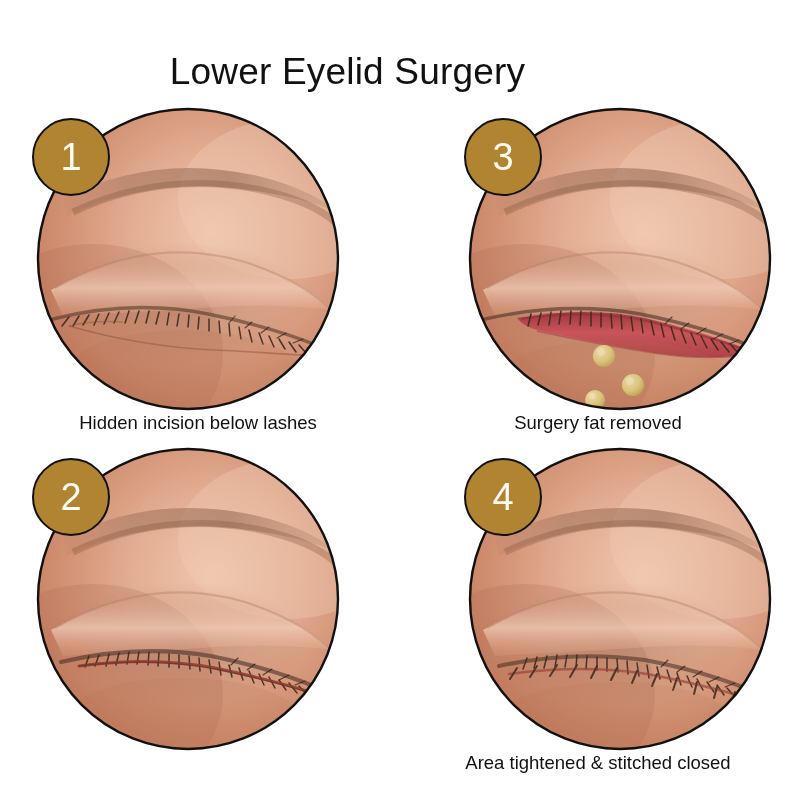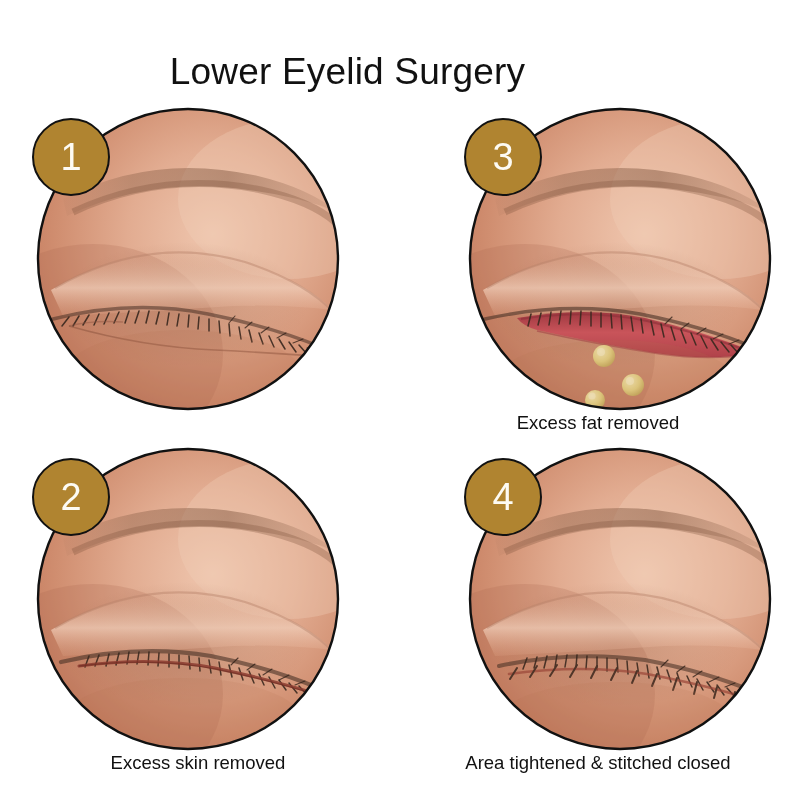--- a/index.html
+++ b/index.html
@@ -185,20 +185,21 @@
 
           <path d="M36,222 Q110,243 182,246 Q240,249 282,252" fill="none" stroke="#8E5540" stroke-opacity="0.55" stroke-width="1.6"></path>
           <path d="M36,222 Q60,216 90,218" fill="none" stroke="#8E5540" stroke-opacity="0.45" stroke-width="1.4"></path>
 
           <ellipse cx="150" cy="272" rx="120" ry="46" fill="#B3714F" opacity="0.16"></ellipse>
         </g>
         <circle cx="155" cy="155" r="150" fill="none" stroke="#111111" stroke-width="2.4"></circle>
       </svg>
     </div>
     <div class="badge">1</div>
+    <div class="caption">Hidden incision below lashes</div>
   </div>
 
   <div class="panel panel-3">
     <div class="fig-wrap">
       <svg class="fig-svg" viewBox="0 0 310 310">
         <defs>
           <clipPath id="clip3">
               <circle cx="155" cy="155" r="150"></circle>
             </clipPath>
           <radialGradient id="skin3" cx="58%" cy="42%" r="72%">
@@ -292,21 +293,21 @@
             <circle cx="130" cy="296" r="10" fill="url(#fat3)"></circle>
             <circle cx="127" cy="292" r="3.6" fill="#F7F0CC" opacity="0.6"></circle>
           </g>
 
           <ellipse cx="150" cy="278" rx="120" ry="42" fill="#B3714F" opacity="0.13"></ellipse>
         </g>
         <circle cx="155" cy="155" r="150" fill="none" stroke="#111111" stroke-width="2.4"></circle>
       </svg>
     </div>
     <div class="badge">3</div>
-    <div class="caption">Excess fat removed</div>
+    <div class="caption">Surgery fat removed</div>
   </div>
 
   <div class="panel panel-2">
     <div class="fig-wrap">
       <svg class="fig-svg" viewBox="0 0 310 310">
         <defs>
           <clipPath id="clip2">
               <circle cx="155" cy="155" r="150"></circle>
             </clipPath>
           <radialGradient id="skin2" cx="58%" cy="42%" r="72%">
@@ -381,21 +382,20 @@
 
           <path d="M46,222 Q120,212 182,224 Q240,236 284,250" fill="none" stroke="#8C3C30" stroke-opacity="0.85" stroke-width="3" stroke-linecap="round"></path>
           <path d="M46,222 Q120,213 182,225 Q240,237 284,251" fill="none" stroke="#5E2218" stroke-opacity="0.45" stroke-width="1.3"></path>
 
           <ellipse cx="150" cy="278" rx="120" ry="44" fill="#B3714F" opacity="0.15"></ellipse>
         </g>
         <circle cx="155" cy="155" r="150" fill="none" stroke="#111111" stroke-width="2.4"></circle>
       </svg>
     </div>
     <div class="badge">2</div>
-    <div class="caption">Excess skin removed</div>
   </div>
 
   <div class="panel panel-4">
     <div class="fig-wrap">
       <svg class="fig-svg" viewBox="0 0 310 310">
         <defs>
           <clipPath id="clip4">
               <circle cx="155" cy="155" r="150"></circle>
             </clipPath>
           <radialGradient id="skin4" cx="58%" cy="42%" r="72%">

